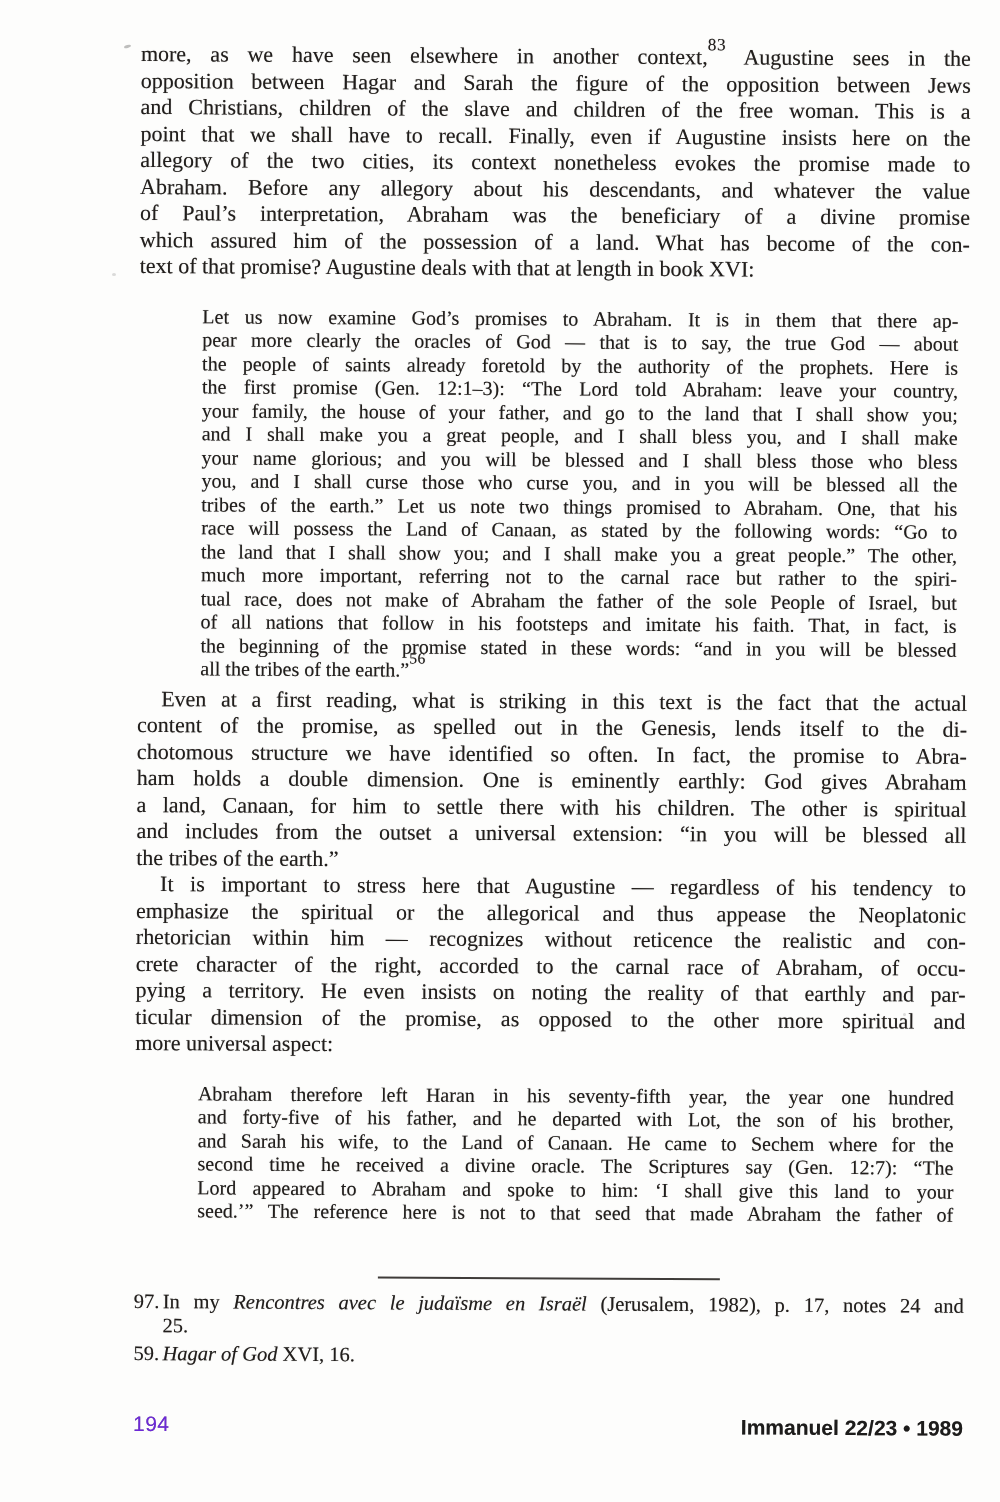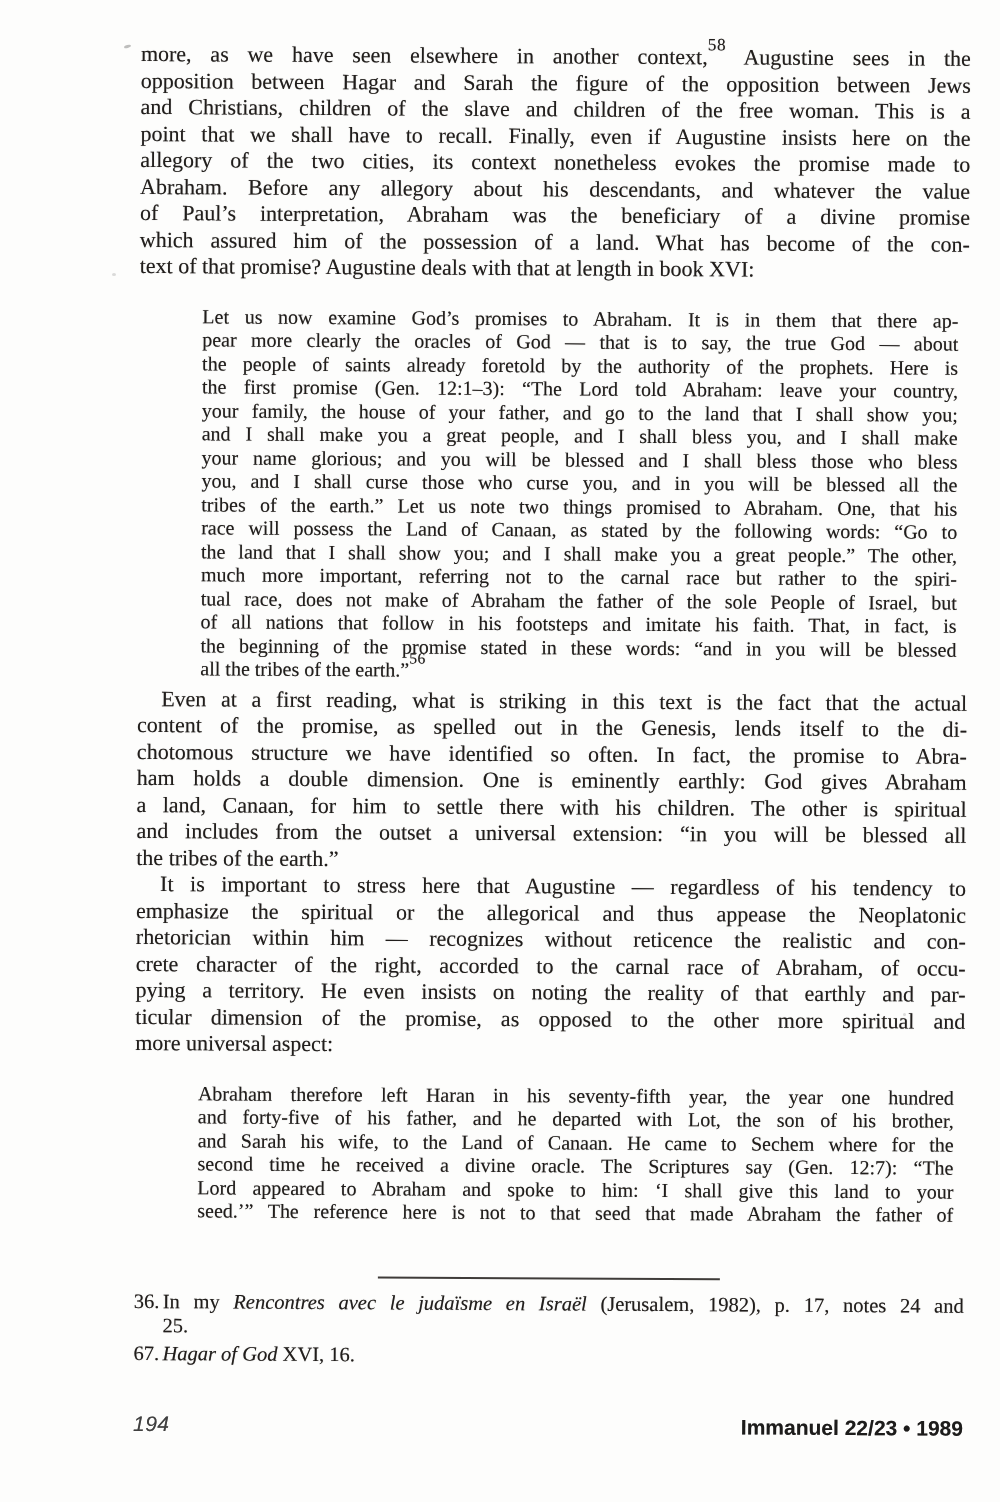--- a/index.html
+++ b/index.html
@@ -32,38 +32,38 @@
   .fn{display:flex;margin-bottom:4px;}
   .fnmark{width:29px;flex:0 0 29px;}
   .fncontent{flex:1;}
   .fncontent .line.just{text-align:justify;text-align-last:justify;}
   .fnwrap{text-indent:0;}
   .footer{
     margin-top:47px;display:flex;justify-content:space-between;align-items:baseline;
     font-family:"Liberation Sans","DejaVu Sans",sans-serif;
     text-shadow:0 0 0.5px rgba(40,40,40,0.5);
   }
-  .pagenum{font-size:21px;color:#404040;letter-spacing:0.5px;font-style:italic;}
+  .pagenum{font-size:21px;color:#6d28d9;letter-spacing:0.5px;}
   .journal{font-size:21px;font-weight:700;color:#1d1c1b;}
   .speck{position:absolute;background:#8a8a88;border-radius:50%;}
   #speck1{left:124px;top:45px;width:7px;height:3px;opacity:.55;transform:rotate(-15deg);}
   #speck2{left:112px;top:273px;width:4px;height:3px;opacity:.3;}
   #speck3{left:903px;top:1013px;width:3px;height:3px;opacity:.3;}
 </style>
 </head>
 <body>
 
 <div class="speck" id="speck1"></div>
 <div class="speck" id="speck2"></div>
 <div class="speck" id="speck3"></div>
 
 <div class="sheet">
   <div class="bodytext" id="body-text">
       <div class="para">
-        <div class="line just">more, as we have seen elsewhere in another context,<sup>58</sup> Augustine sees in the</div>
+        <div class="line just">more, as we have seen elsewhere in another context,<sup>83</sup> Augustine sees in the</div>
         <div class="line just">opposition between Hagar and Sarah the figure of the opposition between Jews</div>
         <div class="line just">and Christians, children of the slave and children of the free woman. This is a</div>
         <div class="line just">point that we shall have to recall. Finally, even if Augustine insists here on the</div>
         <div class="line just">allegory of the two cities, its context nonetheless evokes the promise made to</div>
         <div class="line just">Abraham. Before any allegory about his descendants, and whatever the value</div>
         <div class="line just">of Paul’s interpretation, Abraham was the beneficiary of a divine promise</div>
         <div class="line just">which assured him of the possession of a land. What has become of the con-</div>
         <div class="line">text of that promise? Augustine deals with that at length in book XVI:</div>
       </div>
       <div class="quote">
@@ -107,28 +107,28 @@
         <div class="line just">and forty-five of his father, and he departed with Lot, the son of his brother,</div>
         <div class="line just">and Sarah his wife, to the Land of Canaan. He came to Sechem where for the</div>
         <div class="line just">second time he received a divine oracle. The Scriptures say (Gen. 12:7): “The</div>
         <div class="line just">Lord appeared to Abraham and spoke to him: ‘I shall give this land to your</div>
         <div class="line just">seed.’” The reference here is not to that seed that made Abraham the father of</div>
       </div>
     </div>
   <hr class="fnrule">
   <div class="footnotes" id="footnotes">
       <div class="fn">
-        <div class="fnmark">36.</div>
+        <div class="fnmark">97.</div>
         <div class="fncontent">
           <div class="line just">In my <i>Rencontres avec le judaïsme en Israël</i> (Jerusalem, 1982), p. 17, notes 24 and</div>
           <div class="line fnwrap">25.</div>
         </div>
       </div>
       <div class="fn">
-        <div class="fnmark">67.</div>
+        <div class="fnmark">59.</div>
         <div class="fncontent">
           <div class="line fnwrap"><i>Hagar of God</i> XVI, 16.</div>
         </div>
       </div>
     </div>
   <div class="footer">
     <span class="pagenum">194</span>
     <span class="journal">Immanuel 22/23 • 1989</span>
   </div>
 </div>

